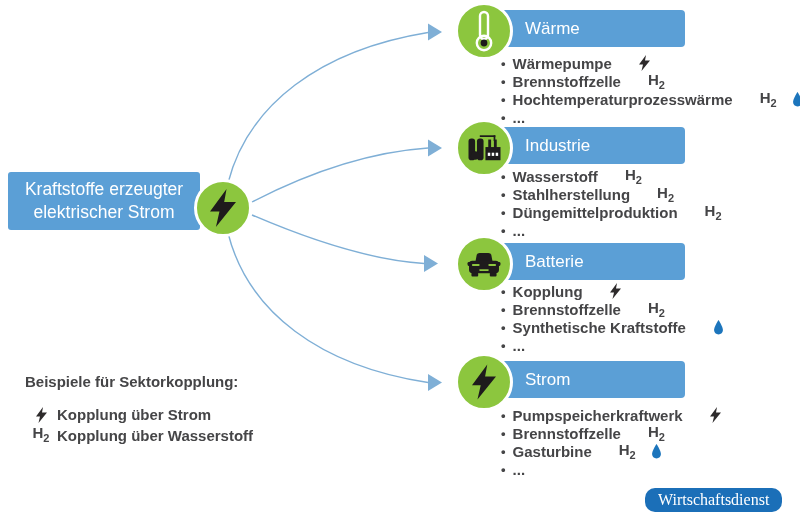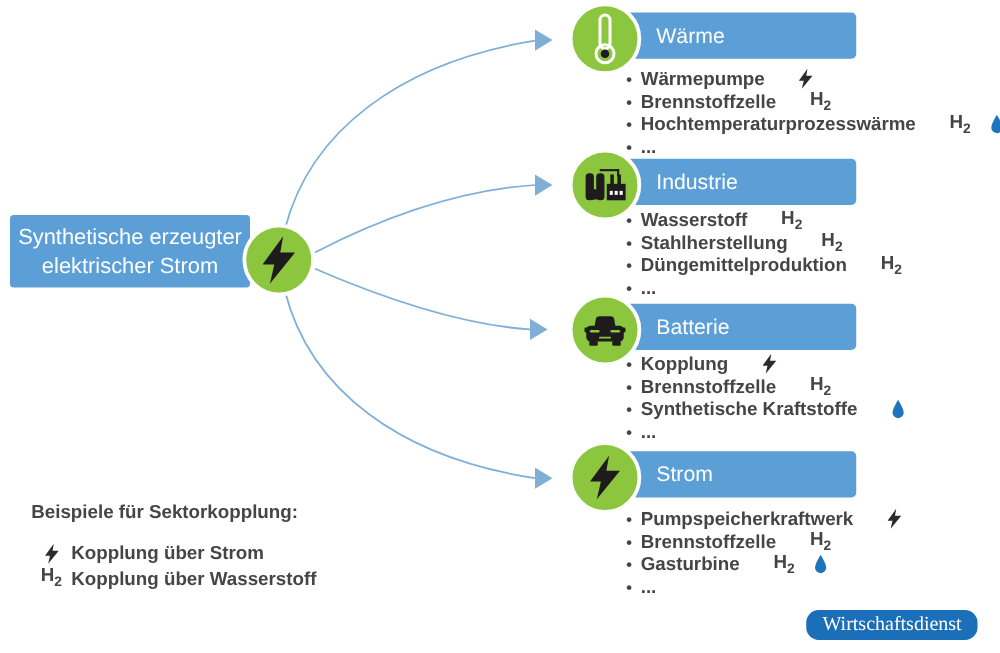--- a/index.html
+++ b/index.html
@@ -20,21 +20,21 @@
   .sector-bar{position:absolute;left:38px;top:8px;width:192px;height:37px;
        background:var(--sector_blue,#5B9FD6);border-radius:4px;color:#fff;
        font-size:17px;line-height:37px;padding-left:32px;box-sizing:border-box;z-index:1;}
   .sector-list{position:absolute;left:46px;}
   .row{display:flex;align-items:center;height:18px;font-size:15px;font-weight:bold;
        color:var(--text_gray,#454547);white-space:nowrap;}
   .bullet{margin-right:7px;font-size:13px;}
   .row-icons{display:flex;align-items:center;margin-left:27px;gap:15px;}
   .h2{font-weight:bold;color:var(--text_gray,#454547);font-size:15px;line-height:1;}
   .h2 sub{font-size:11px;}
-  .legend{position:absolute;left:25px;top:401px;}
+  .legend{position:absolute;left:25px;top:373px;}
   .legend-title{font-size:15px;font-weight:bold;color:var(--text_gray,#454547);margin-bottom:12px;}
   .legend-row{display:flex;align-items:flex-end;height:21px;}
   .legend-icon{width:32px;display:flex;justify-content:center;align-items:center;}
   .legend-label{font-size:15px;font-weight:bold;color:var(--text_gray,#454547);white-space:nowrap;}
   .badge{position:absolute;left:645px;top:488px;background:var(--badge_blue,#1B6FB8);color:#fff;
        font-family:"Liberation Serif",serif;font-size:16px;padding:3px 13px;border-radius:10px;}
   svg{display:block;}
 </style>
 </head>
 <body>
@@ -50,21 +50,21 @@
     </g>
     <g fill="#7FAFD6">
       <polygon points="428,23.5 428,40.5 442,32"></polygon>
       <polygon points="428,139.5 428,156.5 442,148"></polygon>
       <polygon points="424,255 424,272 438,263.5"></polygon>
       <polygon points="428,374 428,391 442,382.5"></polygon>
     </g>
   </svg>
 
   <div class="source-box">
-    <div>Synthetische erzeugter</div>
+    <div>Kraftstoffe erzeugter</div>
     <div>elektrischer Strom</div>
   </div>
 
   <div class="hub">
     <span id="hub-icon">
         <svg width="26" height="40" viewBox="0 0 22 32">
           <path d="M14 0 L0 19 H8 L5 32 L22 11 H12 Z" fill="#1E1B1C"></path>
         </svg>
       </span>
   </div>

